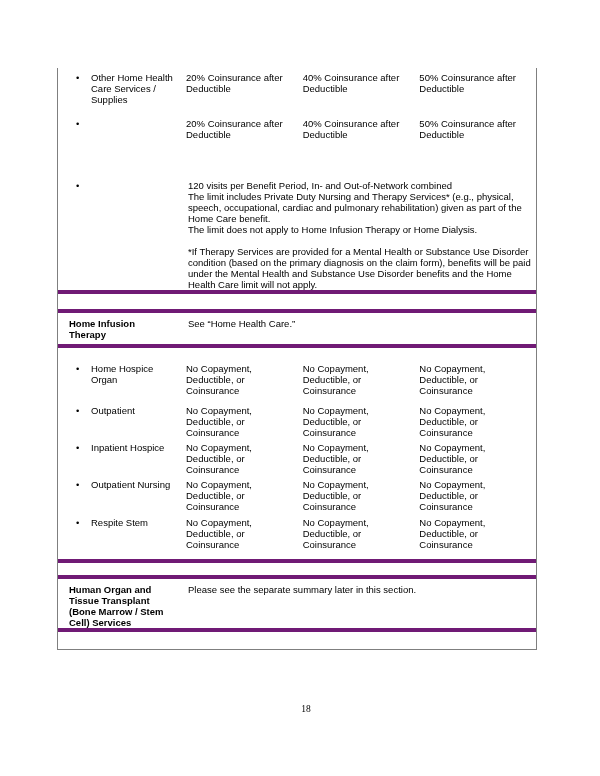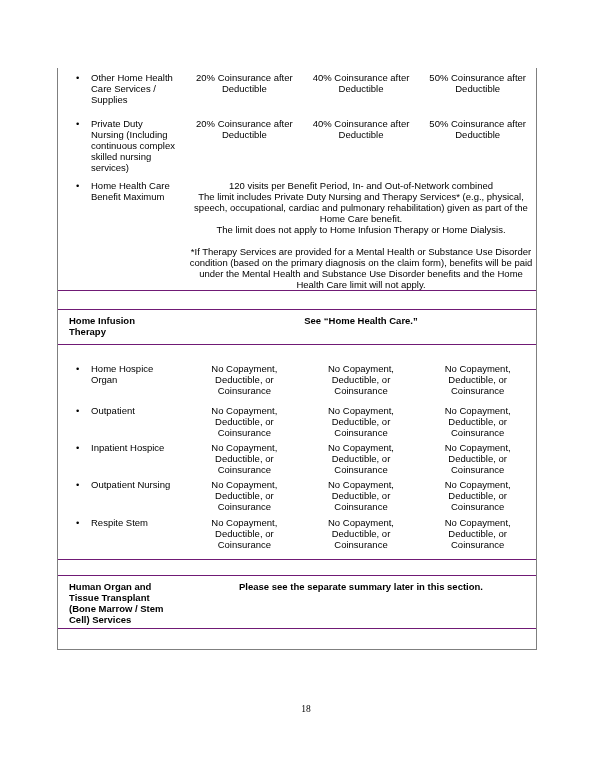--- a/index.html
+++ b/index.html
@@ -18,53 +18,52 @@
     position: absolute;
     left: 57px;
     top: 68px;
     width: 478px;
     border-left: 1px solid #7f7f7f;
     border-right: 1px solid #7f7f7f;
     border-bottom: 1px solid #7f7f7f;
     box-sizing: content-box;
   }
   .row { display: flex; box-sizing: border-box; }
-  .bordered { border-top: 1px solid #701a75; }
+  .bordered { border-top: 4px solid #701a75; }
   .spacer { box-sizing: border-box; }
   .label-cell {
     width: 128px;
     box-sizing: border-box;
     padding: 4px 4px 0 33px;
     position: relative;
     flex: none;
   }
   .bullet { position: absolute; left: 18px; top: 4px; }
   .label-text { white-space: pre-line; }
   .section-label-cell {
     width: 128px;
     box-sizing: border-box;
     padding: 5px 4px 0 11px;
     font-weight: bold;
     white-space: pre-line;
     flex: none;
   }
   .value-cell {
     flex: 1;
-    text-align: center;
+    text-align: left;
     padding-top: 4px;
     white-space: pre-line;
     box-sizing: border-box;
   }
   .span-cell {
     flex: 1;
-    text-align: center;
     padding: 4px 2px 0 2px;
     box-sizing: border-box;
   }
-  .span-cell.v5 { padding-top: 5px; font-weight: bold; }
+  .span-cell.v5 { padding-top: 5px; }
   .maxblock p { margin: 0; }
   .maxblock .footnote { margin-top: 11px; }
   .page-number {
     position: absolute;
     top: 704px;
     left: 6px;
     width: 100%;
     text-align: center;
     font-family: Liberation Serif, serif;
   }
@@ -86,39 +85,32 @@
 Deductible</div>
       <div class="value-cell">40% Coinsurance after
 Deductible</div>
       <div class="value-cell">50% Coinsurance after
 Deductible</div>
     </div>
 
     <div class="row" style="min-height:62px">
       <div class="label-cell">
         <span class="bullet">•</span>
-        <div class="label-text">Private Duty
-Nursing (Including
-continuous complex
-skilled nursing
-services)</div>
       </div>
       <div class="value-cell">20% Coinsurance after
 Deductible</div>
       <div class="value-cell">40% Coinsurance after
 Deductible</div>
       <div class="value-cell">50% Coinsurance after
 Deductible</div>
     </div>
 
     <div class="row" style="min-height:114px">
       <div class="label-cell">
         <span class="bullet">•</span>
-        <div class="label-text">Home Health Care
-Benefit Maximum</div>
       </div>
       <div class="span-cell maxblock">
         <p>120 visits per Benefit Period, In- and Out-of-Network combined</p>
         <p>The limit includes Private Duty Nursing and Therapy Services* (e.g., physical, speech, occupational, cardiac and pulmonary rehabilitation) given as part of the Home Care benefit.</p>
         <p>The limit does not apply to Home Infusion Therapy or Home Dialysis.</p>
         <p class="footnote">*If Therapy Services are provided for a Mental Health or Substance Use Disorder condition (based on the primary diagnosis on the claim form), benefits will be paid under the Mental Health and Substance Use Disorder benefits and the Home Health Care limit will not apply.</p>
       </div>
     </div>
 
     <div class="row spacer bordered" style="min-height:19px"></div>

